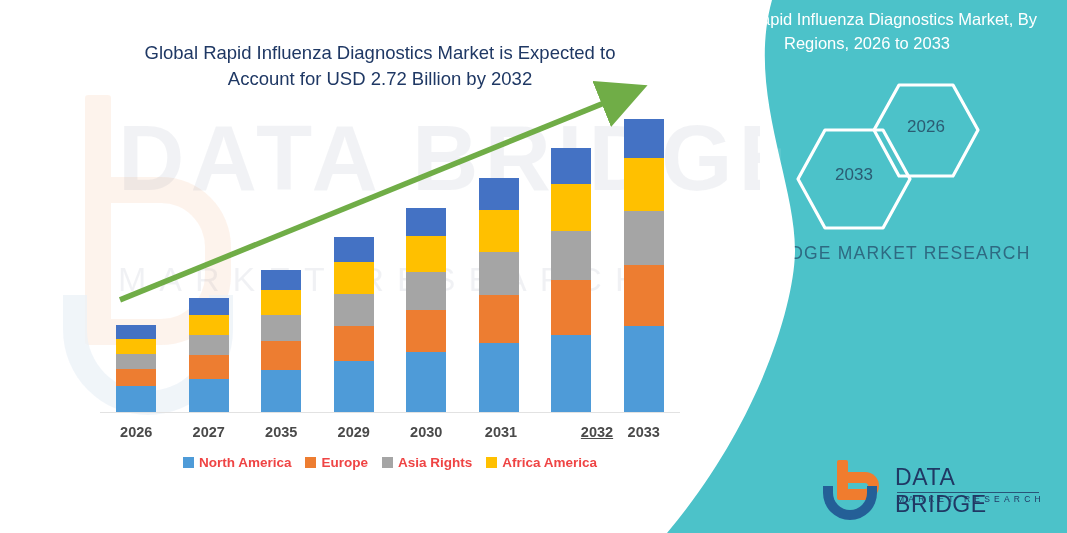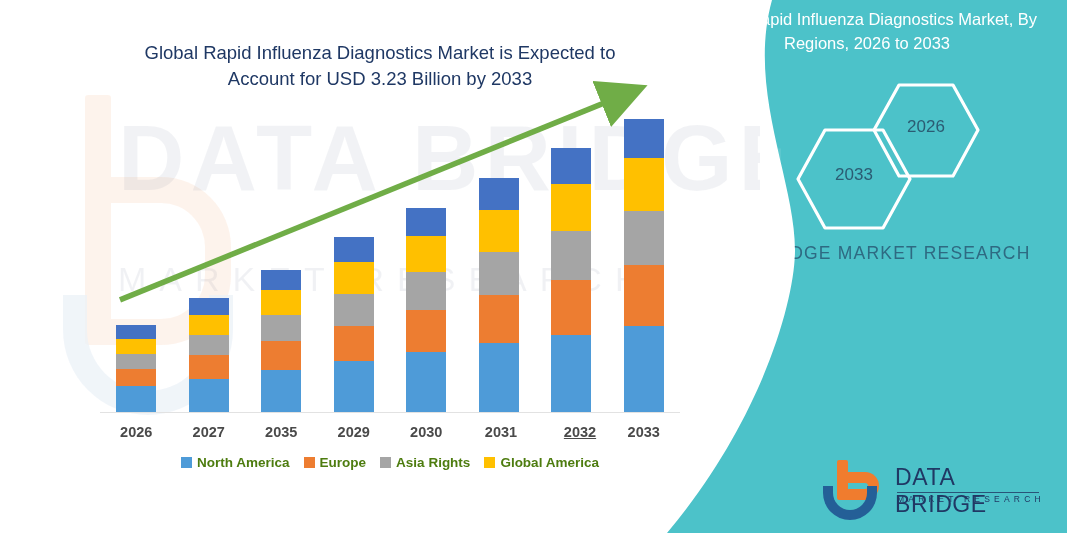--- a/index.html
+++ b/index.html
@@ -88,21 +88,21 @@
     font-size:14.5px;font-weight:700;color:#4a4a4a;top:4px;
   }
 
   .legend{
     position:absolute;left:100px;top:455px;width:580px;
     display:flex;justify-content:center;align-items:center;gap:14px;
     flex-wrap:nowrap;
   }
   .legend-item{display:flex;align-items:center;gap:5px;white-space:nowrap;}
   .legend-swatch{width:11px;height:11px;display:inline-block;flex:0 0 auto;}
-  .legend-label{font-size:13.5px;font-weight:700;color:#4d7c0f;}
+  .legend-label{font-size:13.5px;font-weight:700;color:#ef4444;}
 
   .footer{
     position:absolute;left:0;top:505px;width:760px;height:24px;
     display:flex;justify-content:space-between;
     padding:0 80px;box-sizing:border-box;
   }
   .footer span{
     font-family:"Liberation Serif", serif;
     font-size:9.5px;color:#5a5a5a;
   }
@@ -169,21 +169,21 @@
       <div class="stem"></div>
       <div class="hump"></div>
       <div class="swoosh"></div>
     </div>
 
     <div class="wm-text">
       <div class="wm-line1">DATA BRIDGE</div>
       <div class="wm-line2">MARKET RESEARCH</div>
     </div>
 
-    <div class="chart-title">Global Rapid Influenza Diagnostics Market is Expected to Account for USD 3.23 Billion by 2033</div>
+    <div class="chart-title">Global Rapid Influenza Diagnostics Market is Expected to Account for USD 2.72 Billion by 2032</div>
 
     <div class="plot">
       <div class="axis-line"></div>
       <div class="bars" id="bars">
           <div class="bar-group" style="left: 16.25px;">
             <div class="seg" style="height: 13.9862px; background: rgb(68, 114, 196);"></div>
             <div class="seg" style="height: 15.0621px; background: rgb(255, 192, 0);"></div>
             <div class="seg" style="height: 15.0621px; background: rgb(165, 165, 165);"></div>
             <div class="seg" style="height: 17.2138px; background: rgb(237, 125, 49);"></div>
             <div class="seg" style="height: 25.8207px; background: rgb(78, 155, 216);"></div>
@@ -248,40 +248,40 @@
       </svg>
     </div>
 
     <div class="xlabels" id="xlabels">
         <div class="xlabel" style="left: 1.25px;">2026</div>
         <div class="xlabel" style="left: 73.75px; text-align: center;">2027</div>
         <div class="xlabel" style="left: 146.25px;">2035</div>
         <div class="xlabel" style="left: 218.75px;">2029</div>
         <div class="xlabel" style="left: 291.25px;">2030</div>
         <div class="xlabel" style="left: 366px;">2031</div>
-        <div class="xlabel" style="left: 445px; text-decoration: underline;">2032</div>
+        <div class="xlabel" style="left: 462px; text-decoration: underline;">2032</div>
         <div class="xlabel" style="left: 508.75px;">2033</div>
       </div>
 
     <div class="legend" id="legend">
         <div class="legend-item">
           <span class="legend-swatch" style="background: rgb(78, 155, 216);"></span>
           <span class="legend-label">North America</span>
         </div>
         <div class="legend-item">
           <span class="legend-swatch" style="background: rgb(237, 125, 49);"></span>
           <span class="legend-label">Europe</span>
         </div>
         <div class="legend-item">
           <span class="legend-swatch" style="background: rgb(165, 165, 165);"></span>
           <span class="legend-label">Asia Rights</span>
         </div>
         <div class="legend-item">
           <span class="legend-swatch" style="background: rgb(255, 192, 0);"></span>
-          <span class="legend-label">Global America</span>
+          <span class="legend-label">Africa America</span>
         </div>
       </div>
 
     <div class="footer">
     </div>
   </div>
 
   <div class="right-panel">
     <div class="rp-wm">RI</div>
     <div class="rp-title">Global Rapid Influenza Diagnostics Market, By Regions, 2026 to 2033</div>

